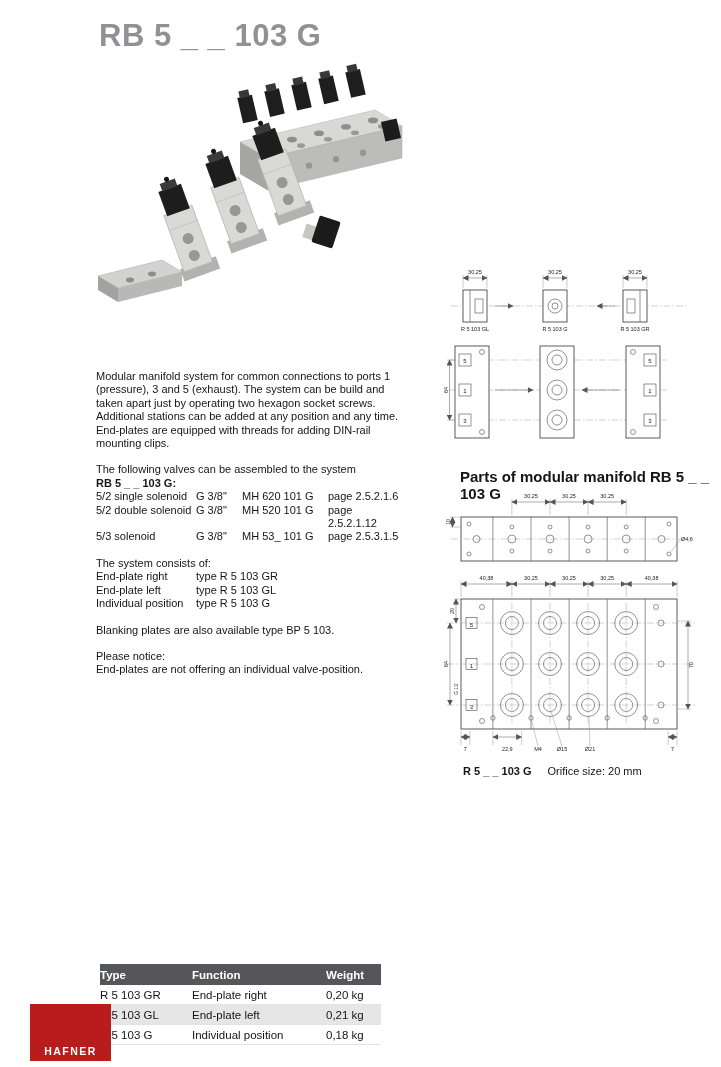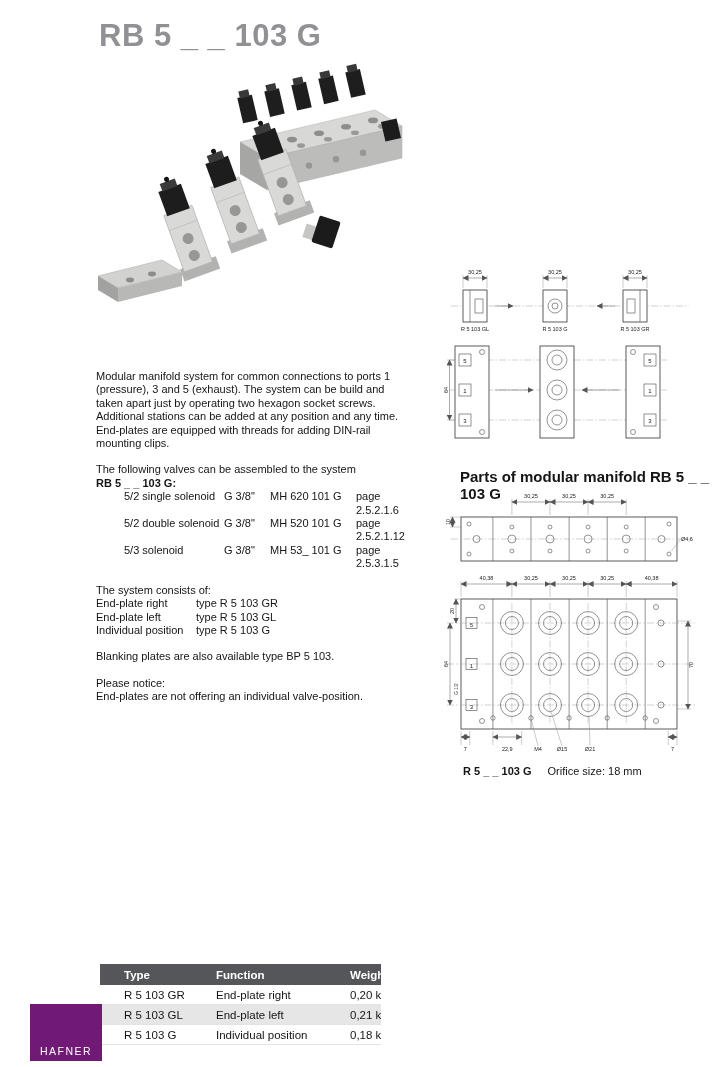--- a/index.html
+++ b/index.html
@@ -9,38 +9,38 @@
     font-family:"Liberation Sans", sans-serif; color:#151515; overflow:hidden;
   }
   .abs { position:absolute; }
   .title {
     left:99px; top:18px; font-size:31px; font-weight:bold;
     color:#919195; letter-spacing:.5px;
   }
   .photo { left:90px; top:80px; width:315px; height:260px; overflow:visible; }
   .textcol { left:96px; top:370px; width:308px; font-size:11px; line-height:13.4px; }
   .block { margin-bottom:13px; }
-  .grid4 { display:grid; grid-template-columns:100px 46px 86px 1fr;margin-left:28px; }
+  .grid4 { display:grid; grid-template-columns:100px 46px 86px 1fr; }
   .grid2 { display:grid; grid-template-columns:100px 1fr; }
   .bold { font-weight:bold; }
   .d1 { left:445px; top:268px; width:250px; height:185px; overflow:visible; }
   .d2 { left:443px; top:487px; width:258px; height:272px; overflow:visible; }
   .cap1 { left:460px; top:468px; font-size:15px; font-weight:bold; }
   .cap2 { left:463px; top:765px; font-size:11px; display:flex; }
   .cap2 .model { font-weight:bold; margin-right:16px; }
   .wtable { left:100px; top:964px; width:281px; font-size:11.5px; }
   .whead, .wrow { display:grid; grid-template-columns:92px 134px 55px; align-items:center; }
   .whead { background:#55565a; color:#fff; font-weight:bold; height:21px; }
   .wrow { height:20px; border-bottom:1px solid #e3e3e3; background:#fff; }
   .wtable > div:nth-child(3) { background:#e6e6e6; }
-  .wtable .c { padding-left:24px; white-space:nowrap; overflow:hidden; }
+  .wtable .c { padding-left:0; white-space:nowrap; overflow:hidden; }
   .logo {
-    left:30px; top:1004px; width:72px; height:57px; background:#701a75; color:#fff;
+    left:30px; top:1004px; width:81px; height:57px; background:#b91c1c; color:#fff;
     display:flex; align-items:flex-end; justify-content:center;
-    font-size:10.5px; font-weight:normal; letter-spacing:1.5px; padding-bottom:4px;
+    font-size:10.5px; font-weight:bold; letter-spacing:1.5px; padding-bottom:4px;
   }
   svg .blk { fill:#ffffff; stroke:#4a4a4a; stroke-width:0.9; }
   svg .thin { fill:none; stroke:#4a4a4a; stroke-width:0.6; }
   svg .dim { stroke:#555; stroke-width:0.5; fill:none; }
   svg .ext { stroke:#7a7a7a; stroke-width:0.4; fill:none; }
   svg .cl  { stroke:#9a9a9a; stroke-width:0.45; stroke-dasharray:7 2 1.5 2; fill:none; }
   svg .t  { font-size:5.5px; fill:#222; font-family:"Liberation Sans", sans-serif; }
   svg .tn { font-size:6px;  fill:#222; font-family:"Liberation Sans", sans-serif; }
   svg .ts { font-size:4.6px; fill:#333; font-family:"Liberation Sans", sans-serif; }
 </style>
@@ -416,21 +416,21 @@
     <text class="t" x="95" y="264" text-anchor="middle">M4</text>
     <line class="ext" x1="119" y1="259" x2="108" y2="224.5"></line>
     <text class="t" x="119" y="264" text-anchor="middle">Ø15</text>
     <line class="ext" x1="147" y1="259" x2="146" y2="229.8"></line>
     <text class="t" x="147" y="264" text-anchor="middle">Ø21</text>
     <text class="t" x="229.6" y="264" text-anchor="middle">7</text>
   </svg>
 
   <div class="abs cap2">
     <span class="model">R 5 _ _ 103 G</span>
-    <span>Orifice size: 18 mm</span>
+    <span>Orifice size: 20 mm</span>
   </div>
 
   <div class="abs wtable">
     <div class="whead">
       <div class="c">Type</div>
       <div class="c">Function</div>
       <div class="c">Weight</div>
     </div>
     <div class="wrow">
       <div class="c">R 5 103 GR</div>

